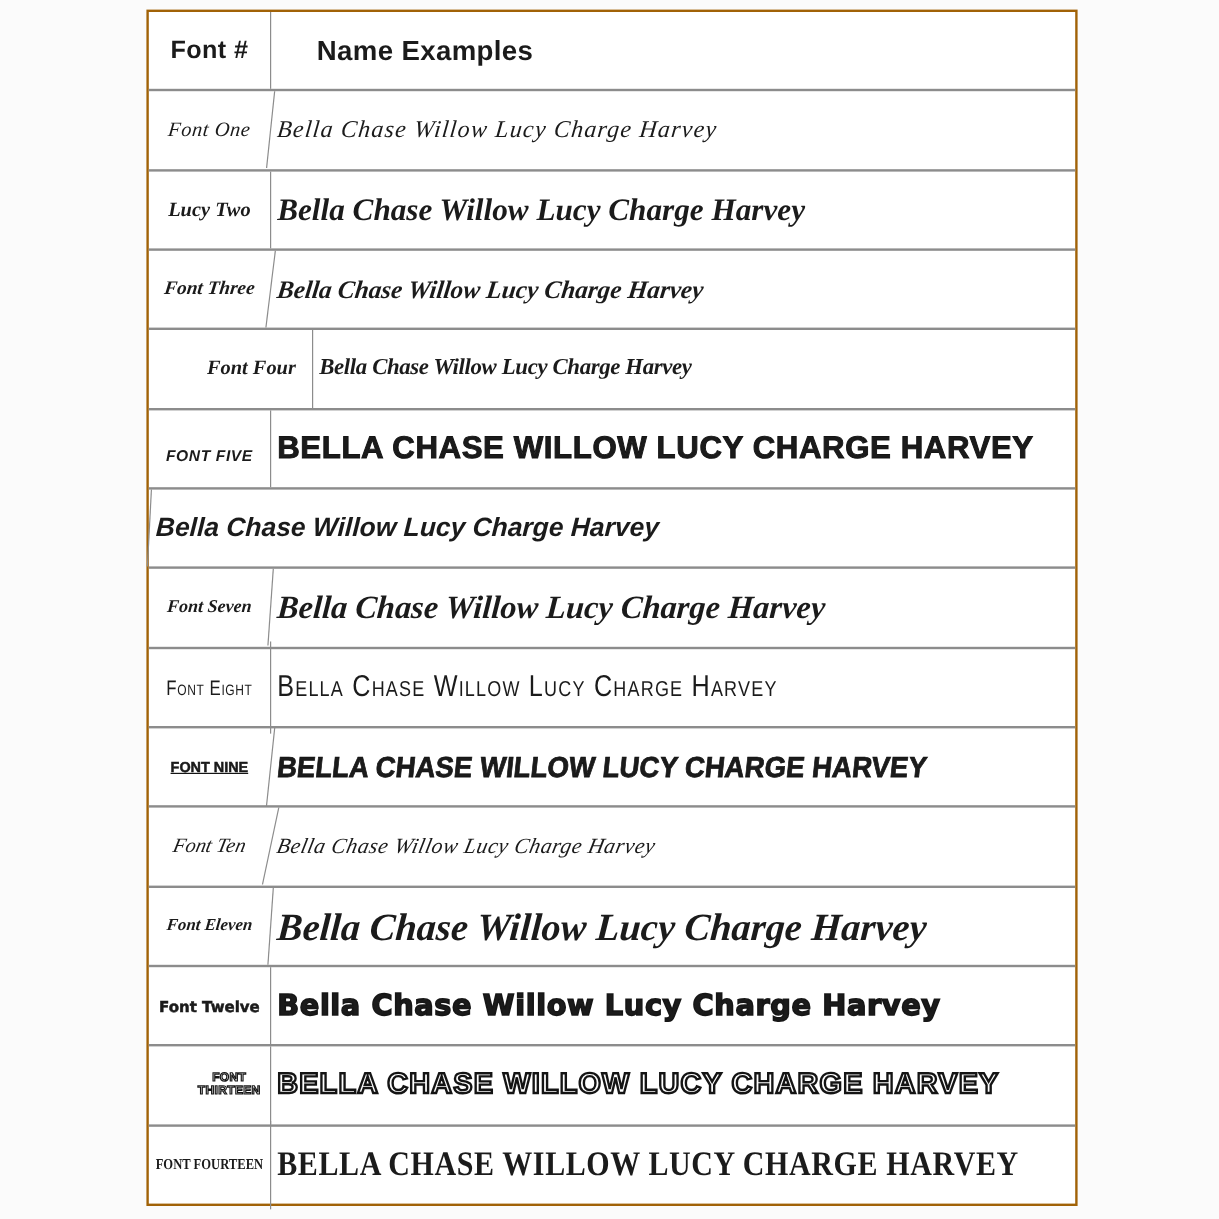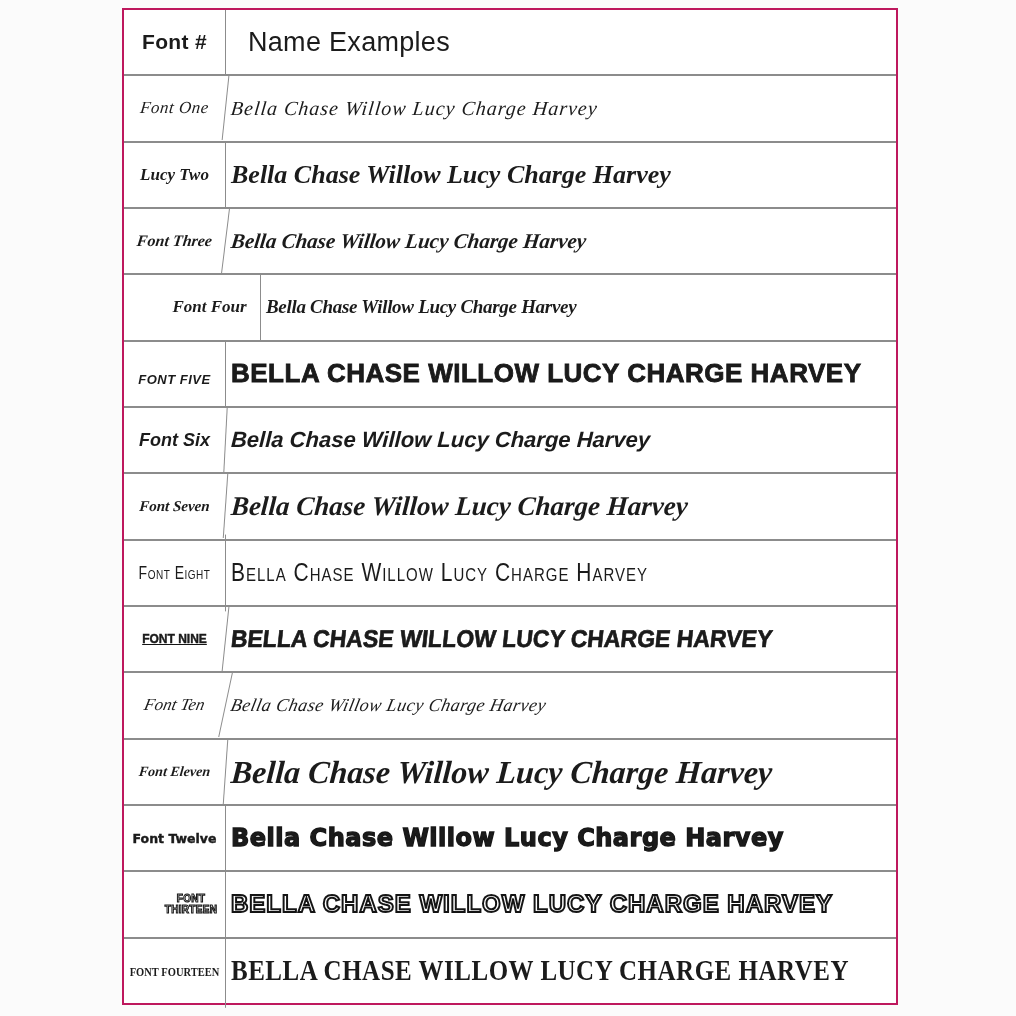--- a/index.html
+++ b/index.html
@@ -13,21 +13,21 @@
     font-family: "Liberation Sans", sans-serif;
     color: #1b1b1b;
   }
   .sheet {
     position: absolute;
     left: 122px;
     top: 8px;
     width: 776px;
     height: 997px;
     background: #ffffff;
-    border: 2px solid #be185d;
+    border: 2px solid #a16207;
     display: flex;
     flex-direction: column;
   }
   .row { flex: 1; display: flex; min-height: 0; }
   .row + .row { border-top: 2px solid #8c8c8c; }
   .cell-1 {
     width: 101px;
     display: flex;
     align-items: center;
     justify-content: center;
@@ -38,21 +38,21 @@
   .cell-2 {
     flex: 1;
     border-left: 1.5px solid #8c8c8c;
     display: flex;
     align-items: center;
     padding-left: 5px;
     overflow: hidden;
     white-space: nowrap;
   }
   .hdr .cell-1 { font-size: 21px; font-weight: 600; letter-spacing: 0.3px; }
-  .hdr .cell-2 { font-size: 27px; font-weight: 400; letter-spacing: 0.3px; padding-left: 22px; }
+  .hdr .cell-2 { font-size: 23px; font-weight: 700; letter-spacing: 0.3px; padding-left: 38px; }
 
   
   
   .f1  { font: italic 400 20px "Liberation Serif", serif; letter-spacing: 1px; transform: skewX(-6deg); transform-origin: 0 50%; }
   .l1  { font: italic 400 17px "Liberation Serif", serif; letter-spacing: 0.5px; transform: skewX(-6deg); }
   
   .f2  { font: italic 700 26px "Liberation Serif", serif; }
   .l2  { font: italic 700 17px "Liberation Serif", serif; }
   
   .f3  { font: italic 700 21px "Liberation Serif", serif; transform: skewX(-7deg); transform-origin: 0 50%; }
@@ -121,21 +121,20 @@
       <div class="cell-1 l4">Font Four</div>
       <div class="cell-2 f4">Bella Chase Willow Lucy Charge Harvey</div>
     </div>
 
     <div class="row">
       <div class="cell-1 l5">Font Five</div>
       <div class="cell-2 f5">Bella Chase Willow Lucy Charge Harvey</div>
     </div>
 
     <div class="row">
-      <div class="cell-1 l6">Font Six</div>
       <div class="cell-2 f6">Bella Chase Willow Lucy Charge Harvey</div>
     </div>
 
     <div class="row">
       <div class="cell-1 l7">Font Seven</div>
       <div class="cell-2 f7">Bella Chase Willow Lucy Charge Harvey</div>
     </div>
 
     <div class="row">
       <div class="cell-1 l8">Font Eight</div>

